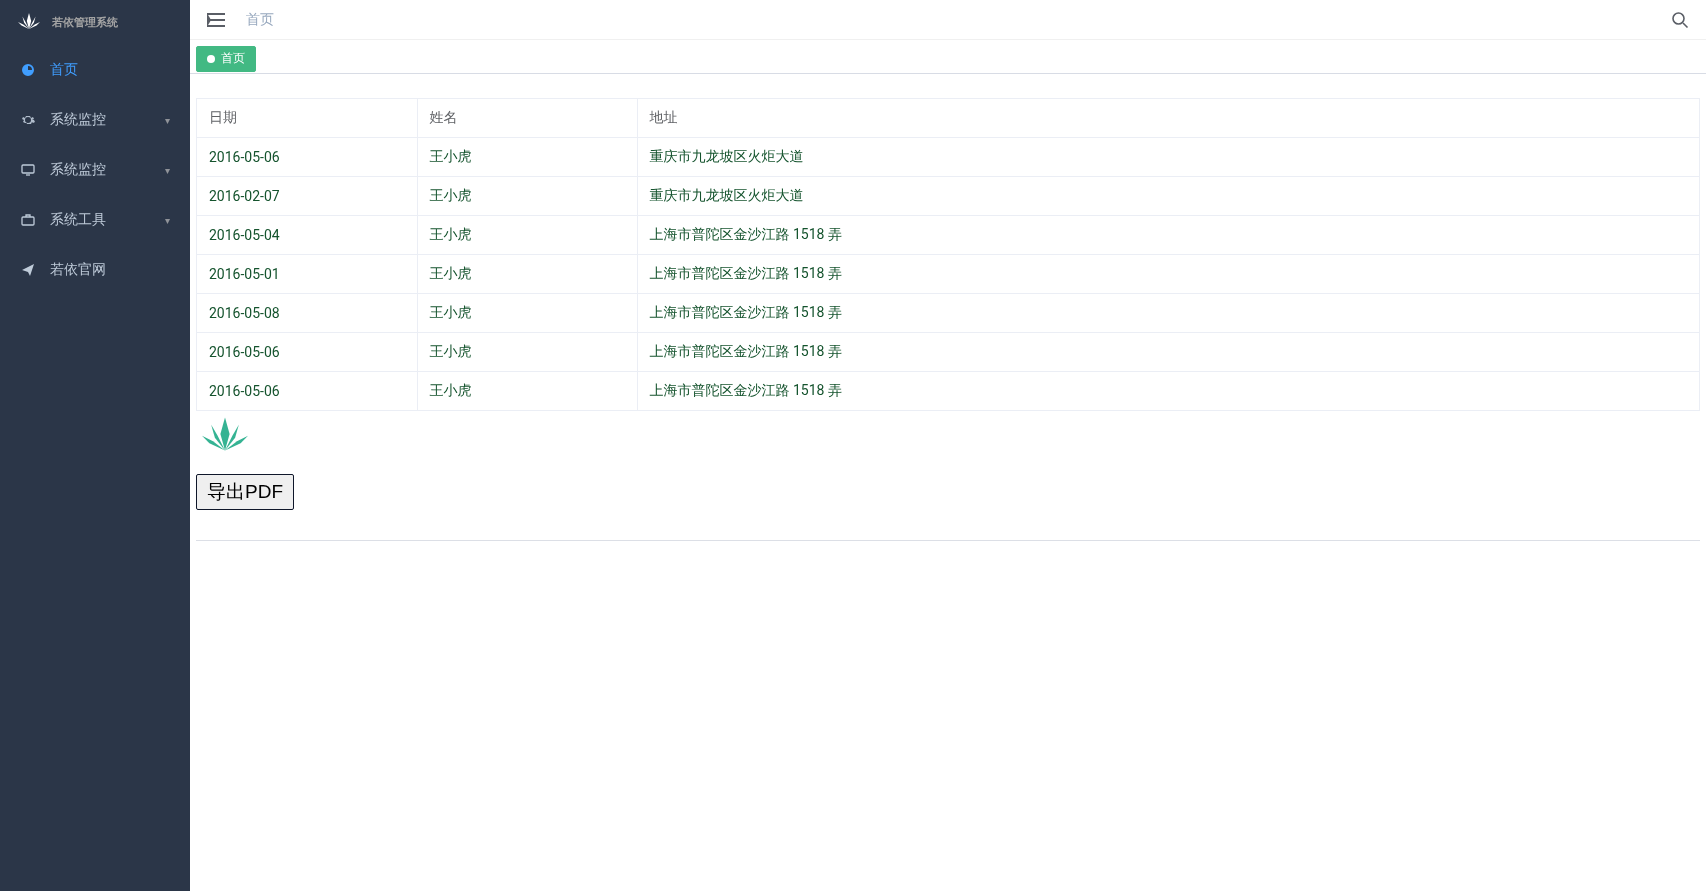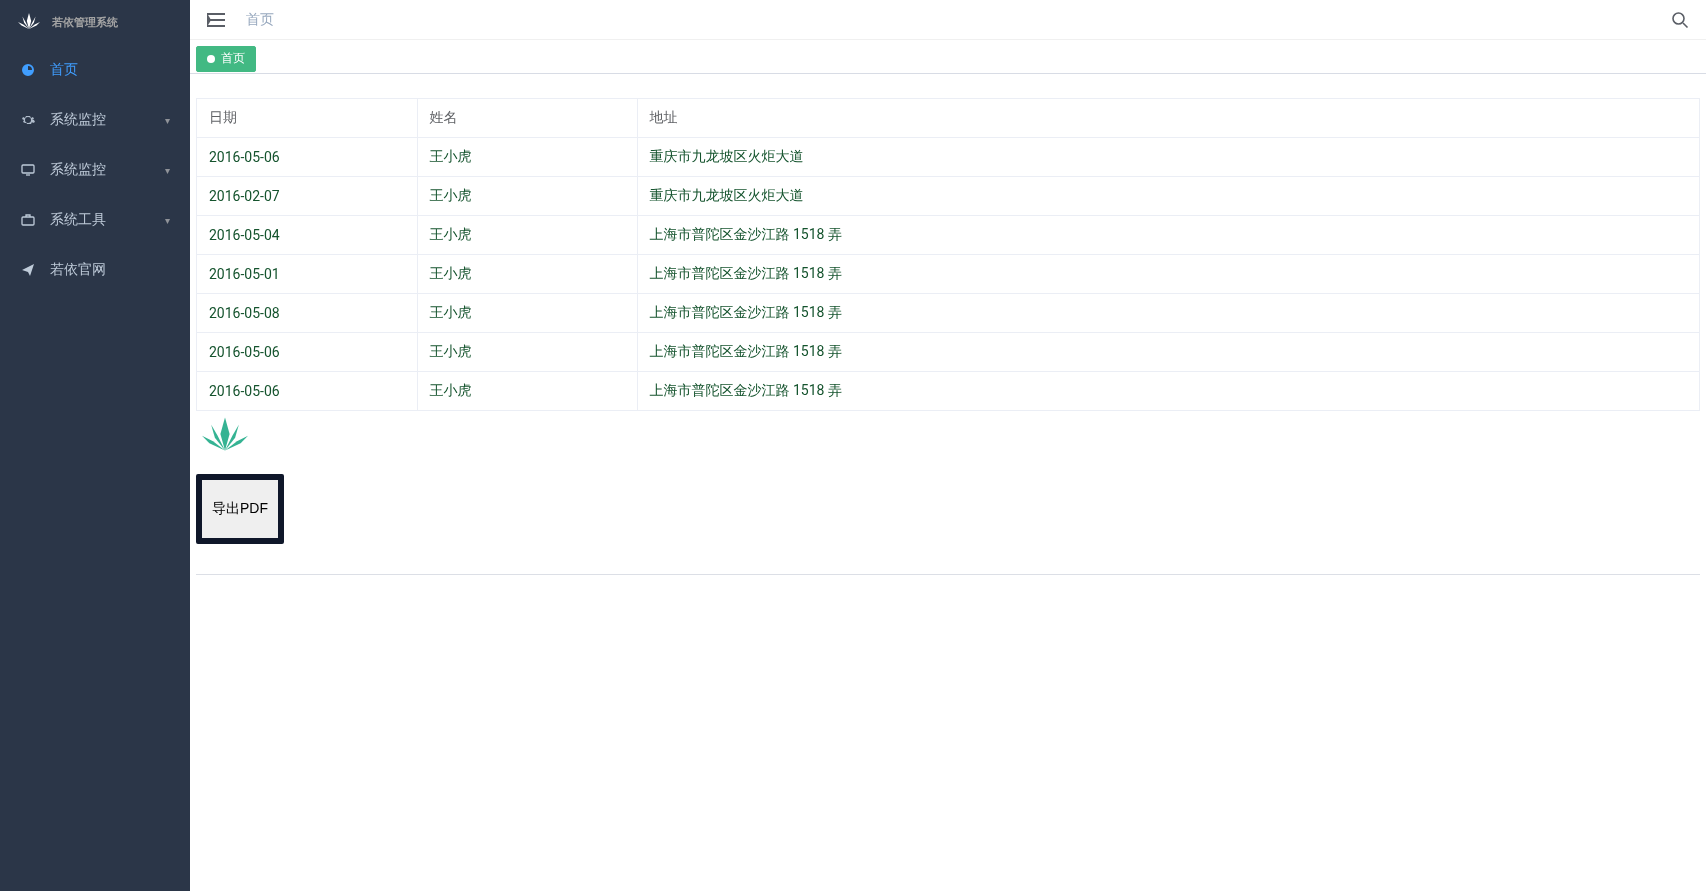--- a/index.html
+++ b/index.html
@@ -44,21 +44,21 @@
     .data-table th, .data-table td { text-align: left; padding: 10px 12px; border-bottom: 1px solid #ebeef5; border-right: 1px solid #ebeef5; }
     .data-table th:last-child, .data-table td:last-child { border-right: none; }
     .data-table tr:last-child td { border-bottom: none; }
     .data-table th { color: #606266; font-weight: 500; background: #fff; font-family: Liberation Serif, serif; }
     .data-table td { color: #14532d; }
     .col-date { width: 220px; }
     .col-name { width: 220px; margin-left: 15px; }
     
     .bottom-leaf { margin: 6px 0 20px 6px; }
     
-    .export-btn { display: inline-block; padding: 20px 10px; background: #efefef; border: 6px solid #0f172a; font-size: 14px; cursor: pointer; border-radius: 2px; }
+    .export-btn { display: inline-block; padding: 4px 10px; background: #efefef; border: 1px solid #0f172a; font-size: 19px; cursor: pointer; border-radius: 2px; }
     
     .hr { margin-top: 30px; border: none; border-top: 1px solid #dcdfe6; }
     
     
     .leaf-green path { fill: #35b393; }
     .leaf-white path { fill: #fff; }
   </style>
 </head>
 <body>
 

